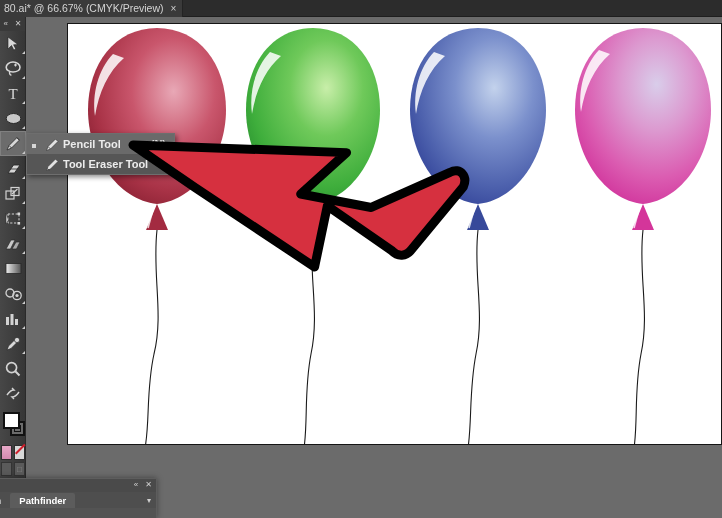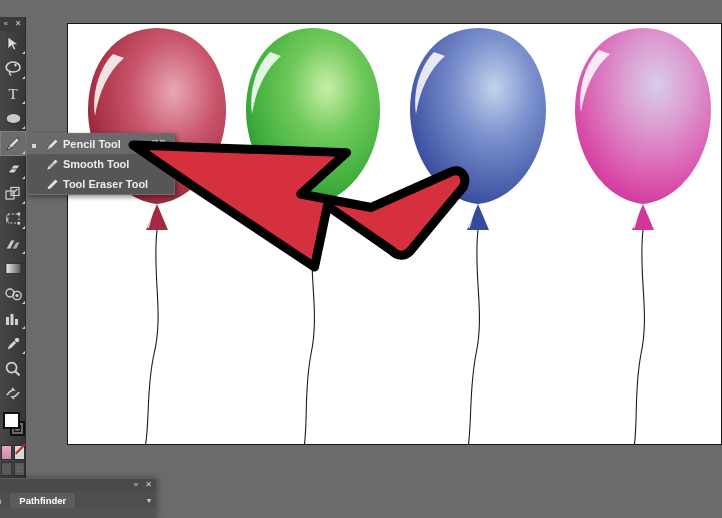--- a/index.html
+++ b/index.html
@@ -91,20 +91,26 @@
     border-radius:2px 2px 0 0; }
   .panel-menu{ position:absolute; right:5px; top:17px; color:#cfcfcf; font-size:8px; }
   .panel-body{ height:10px; background:#535353; }
   .panel-body .stub{ font-size:8px; color:#b9b9b9; padding-left:3px; }
 </style>
 </head>
 <body>
 
 <div id="app">
 
+  <div class="tabbar">
+    <div class="doctab">
+      <span>80.ai* @ 66.67% (CMYK/Preview)</span>
+      <span class="closex">×</span>
+    </div>
+  </div>
 
   <div class="canvaswrap">
     <svg width="655" height="422" viewBox="0 0 655 422">
       <defs>
         <radialGradient id="gRed" cx="62%" cy="36%" r="72%">
           <stop offset="0%" stop-color="#e8a8b6"></stop>
           <stop offset="42%" stop-color="#c9566c"></stop>
           <stop offset="78%" stop-color="#a93347"></stop>
           <stop offset="100%" stop-color="#8a2133"></stop>
         </radialGradient>
@@ -329,31 +335,20 @@
             <path d="M3 9.5 L5.5 12" stroke="#3a3a3a" stroke-width=".7"></path>
           </svg>
       </span>
       <span class="fly-label">Pencil Tool</span>
       <span class="fly-key">(N)</span>
     </div>
     <div class="fly-row">
       <span class="fly-mark"></span>
       <span class="fly-ico">
         <svg width="15" height="15" viewBox="0 0 15 15">
-            <path d="M1.5 13.5 L3 9.5 L10.5 2 L13 4.5 L5.5 12 Z" fill="#dcdcdc" stroke="#3a3a3a" stroke-width=".7"></path>
-            <path d="M4 8.5 L6.5 11 M5.5 7 L8 9.5 M7 5.5 L9.5 8" stroke="#3a3a3a" stroke-width=".6"></path>
-          </svg>
-      </span>
-      <span class="fly-label">Smooth Tool</span>
-      <span class="fly-key"></span>
-    </div>
-    <div class="fly-row">
-      <span class="fly-mark"></span>
-      <span class="fly-ico">
-        <svg width="15" height="15" viewBox="0 0 15 15">
             <path d="M1.5 13.5 L3 9.5 L10.5 2 L13 4.5 L5.5 12 Z" fill="#e2e2e2" stroke="#3a3a3a" stroke-width=".7"></path>
             <path d="M2.2 11.8 L4.7 13.2" stroke="#3a3a3a" stroke-width=".7"></path>
           </svg>
       </span>
       <span class="fly-label">Tool Eraser Tool</span>
       <span class="fly-key"></span>
     </div>
   </div>
 
   <svg class="bigcursor" viewBox="0 0 722 518">

